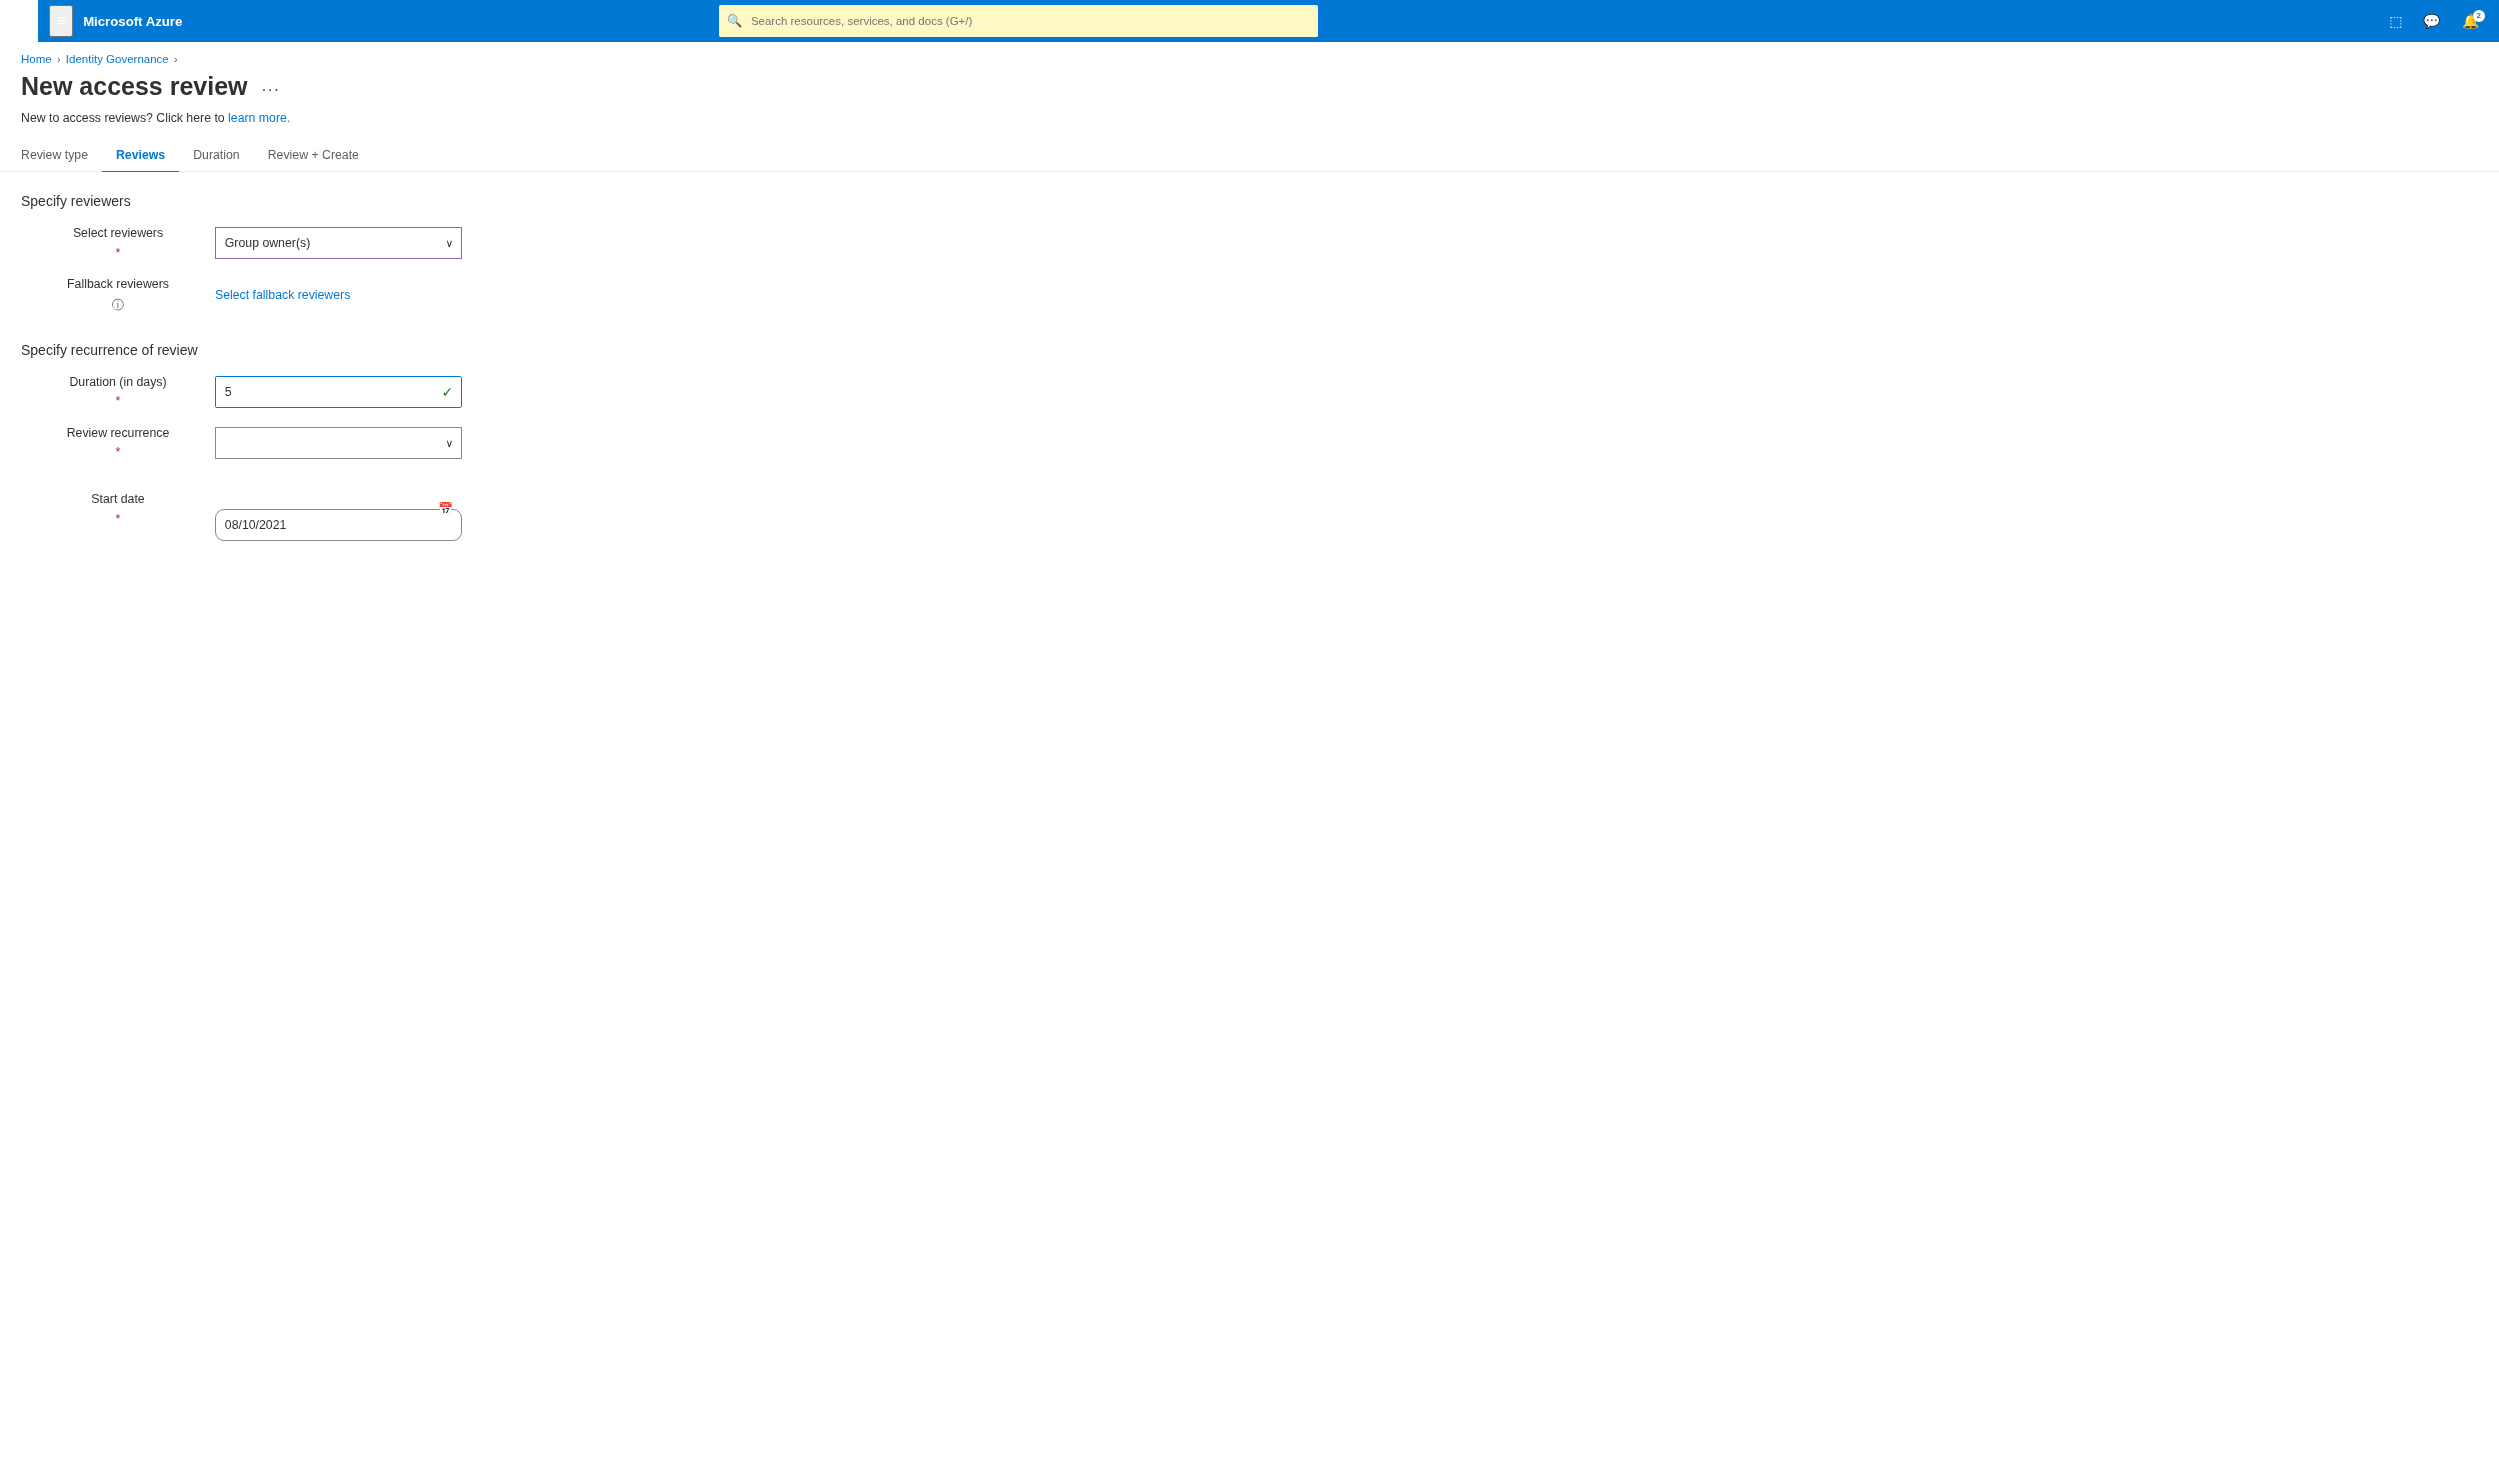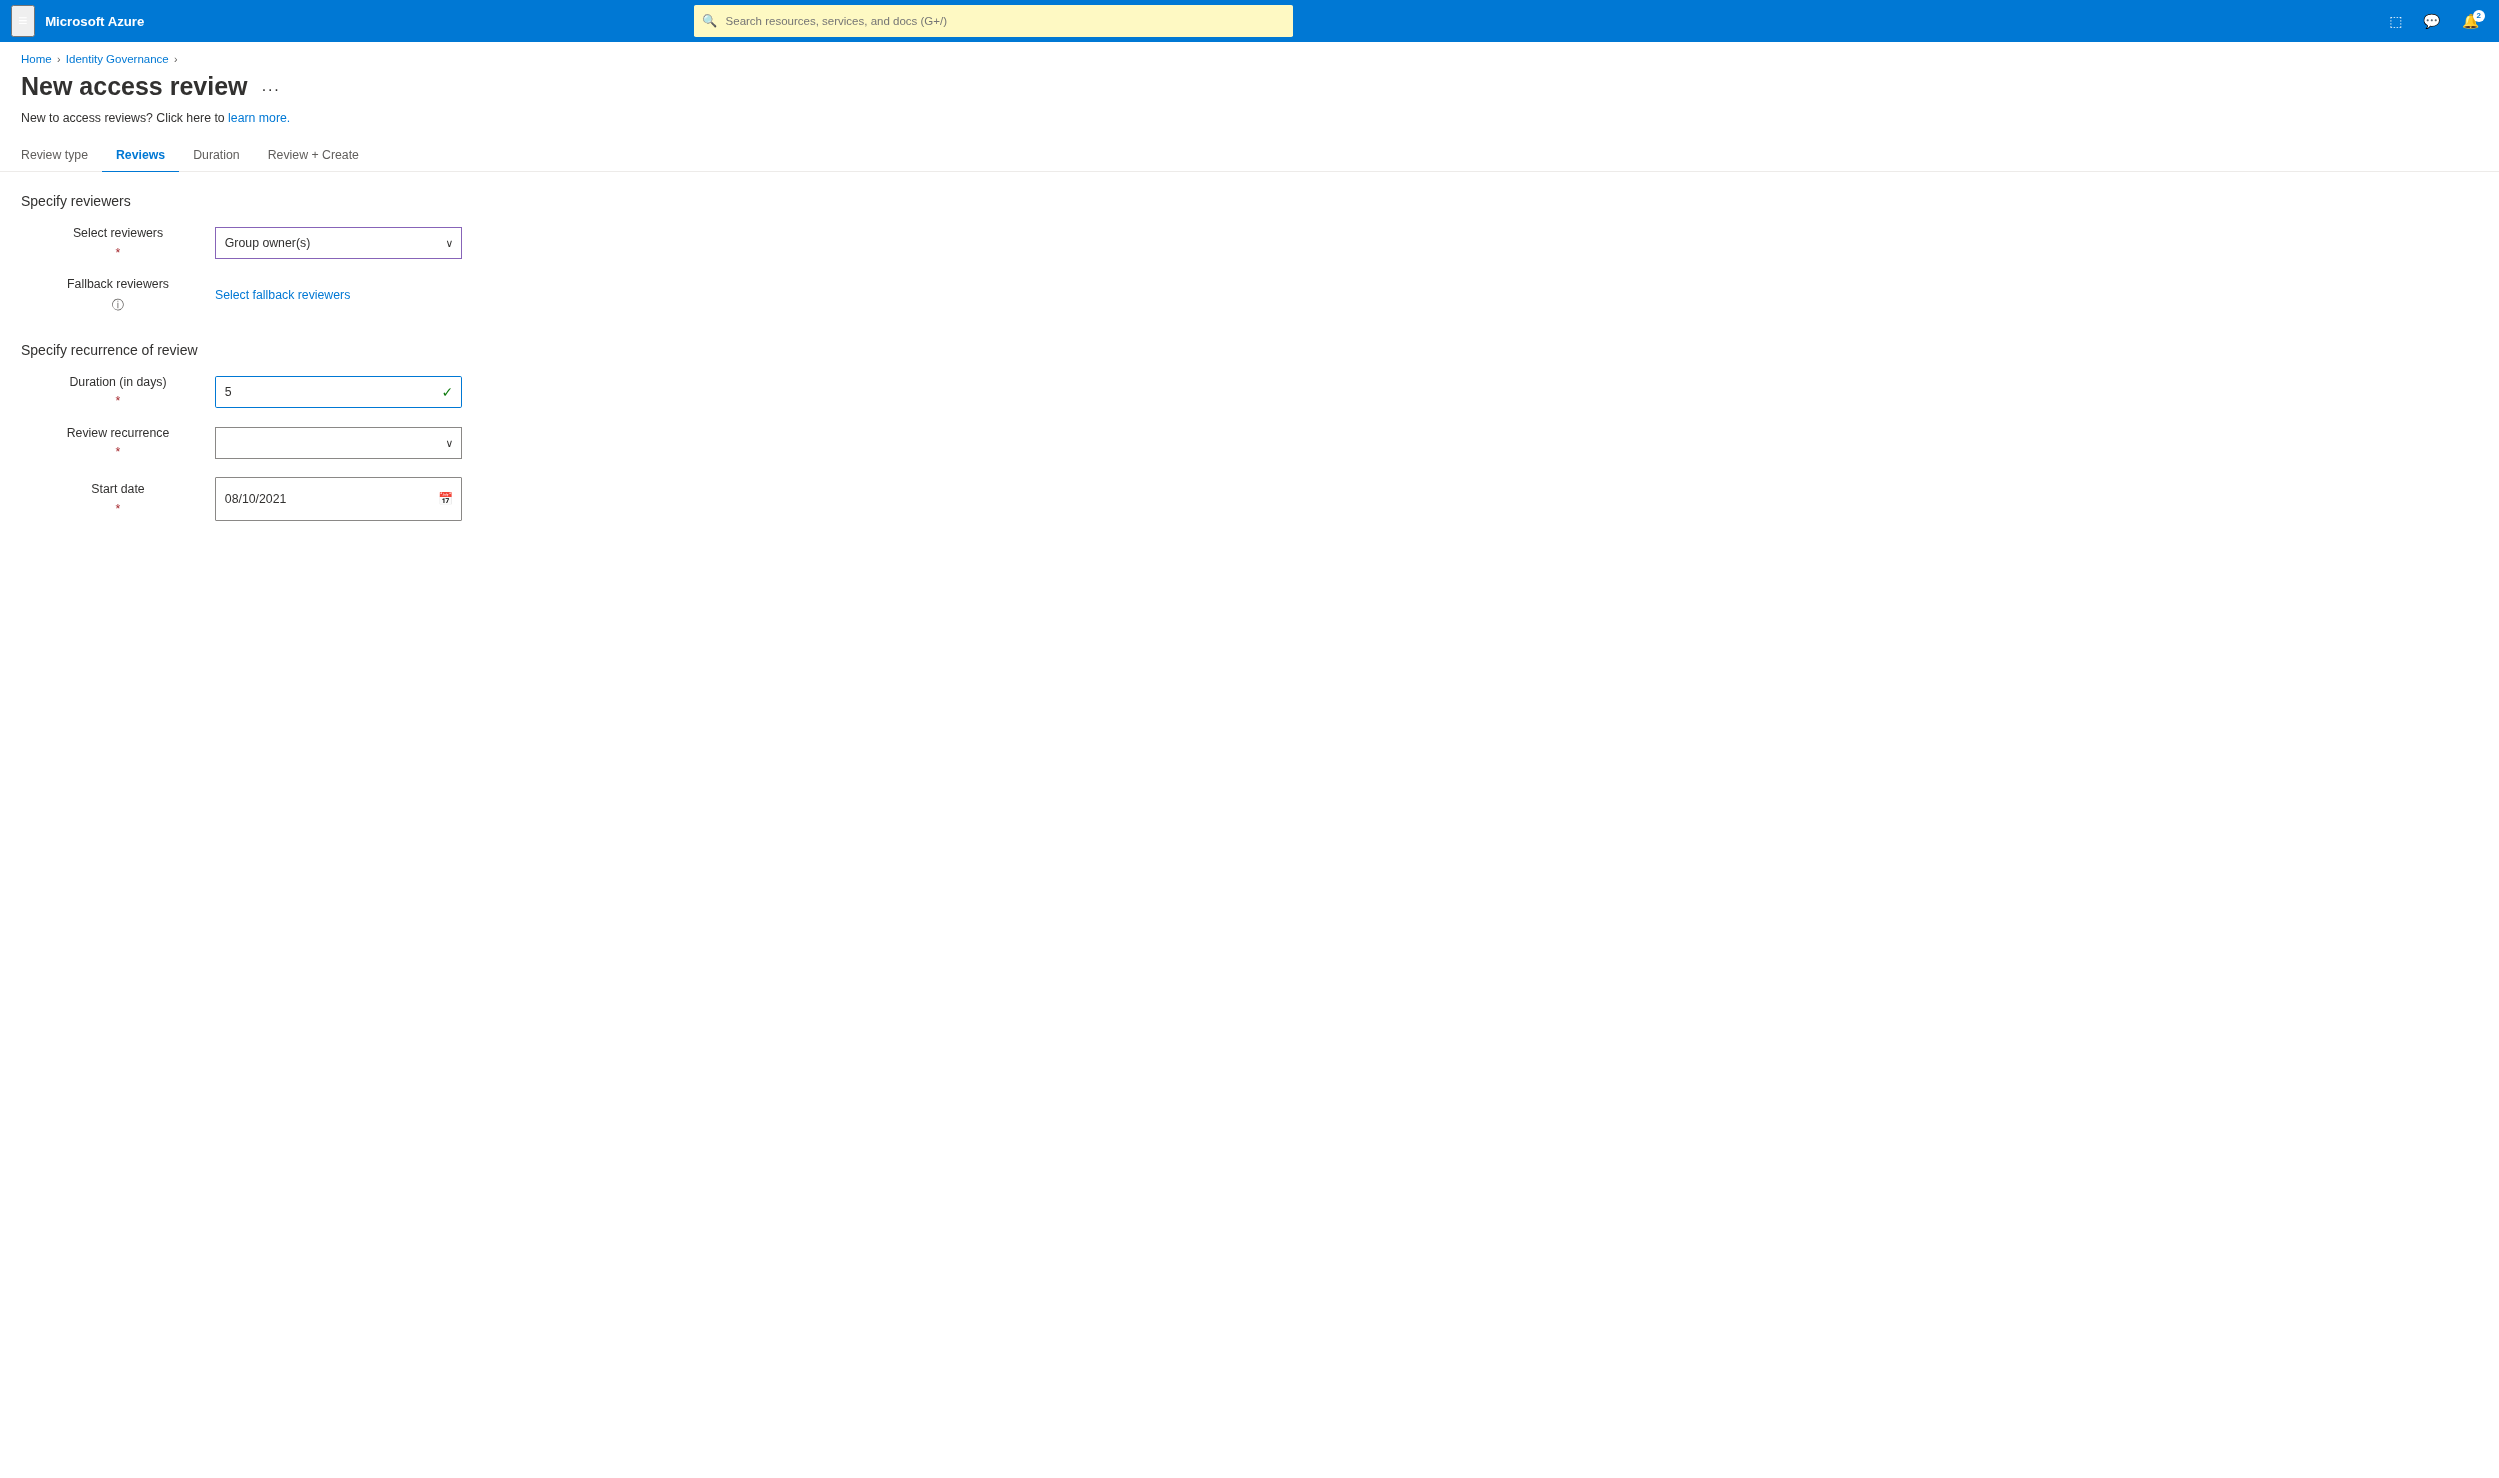--- a/index.html
+++ b/index.html
@@ -6,20 +6,21 @@
     body { font-family: 'Segoe UI', sans-serif; font-size: 12.3px; color: #323130; background: #fff; }
 
     
     .topnav {
       background: #0078d4;
       height: 42px;
       display: flex;
       align-items: center;
       padding: 0 10.6px;
       gap: 10.6px;
+      margin-left: 38px;
     }
     .topnav-hamburger {
       color: #fff;
       font-size: 16px;
       cursor: pointer;
       padding: 5.3px;
     }
     .topnav-logo {
       color: #fff;
       font-weight: 600;
@@ -263,28 +264,29 @@
       text-decoration: none;
     }
 
     
     .date-wrapper {
       position: relative;
       width: 247px;
     }
     .date-input {
       width: 247px;
-      height: 44px;
+      height: 32px;
       border: 0.9px solid #8a8886;
-      border-radius: 1px;
+      border-radius: 9px;
       padding: 0 32px 0 8.8px;
       font-size: 12.3px;
       color: #323130;
       background: #fff;
       outline: none;
+      margin-top: 32px;
     }
     .calendar-icon {
       position: absolute;
       right: 8.8px;
       top: 50%;
       transform: translateY(-50%);
       color: #323130;
       font-size: 12.3px;
       pointer-events: none;
     }

